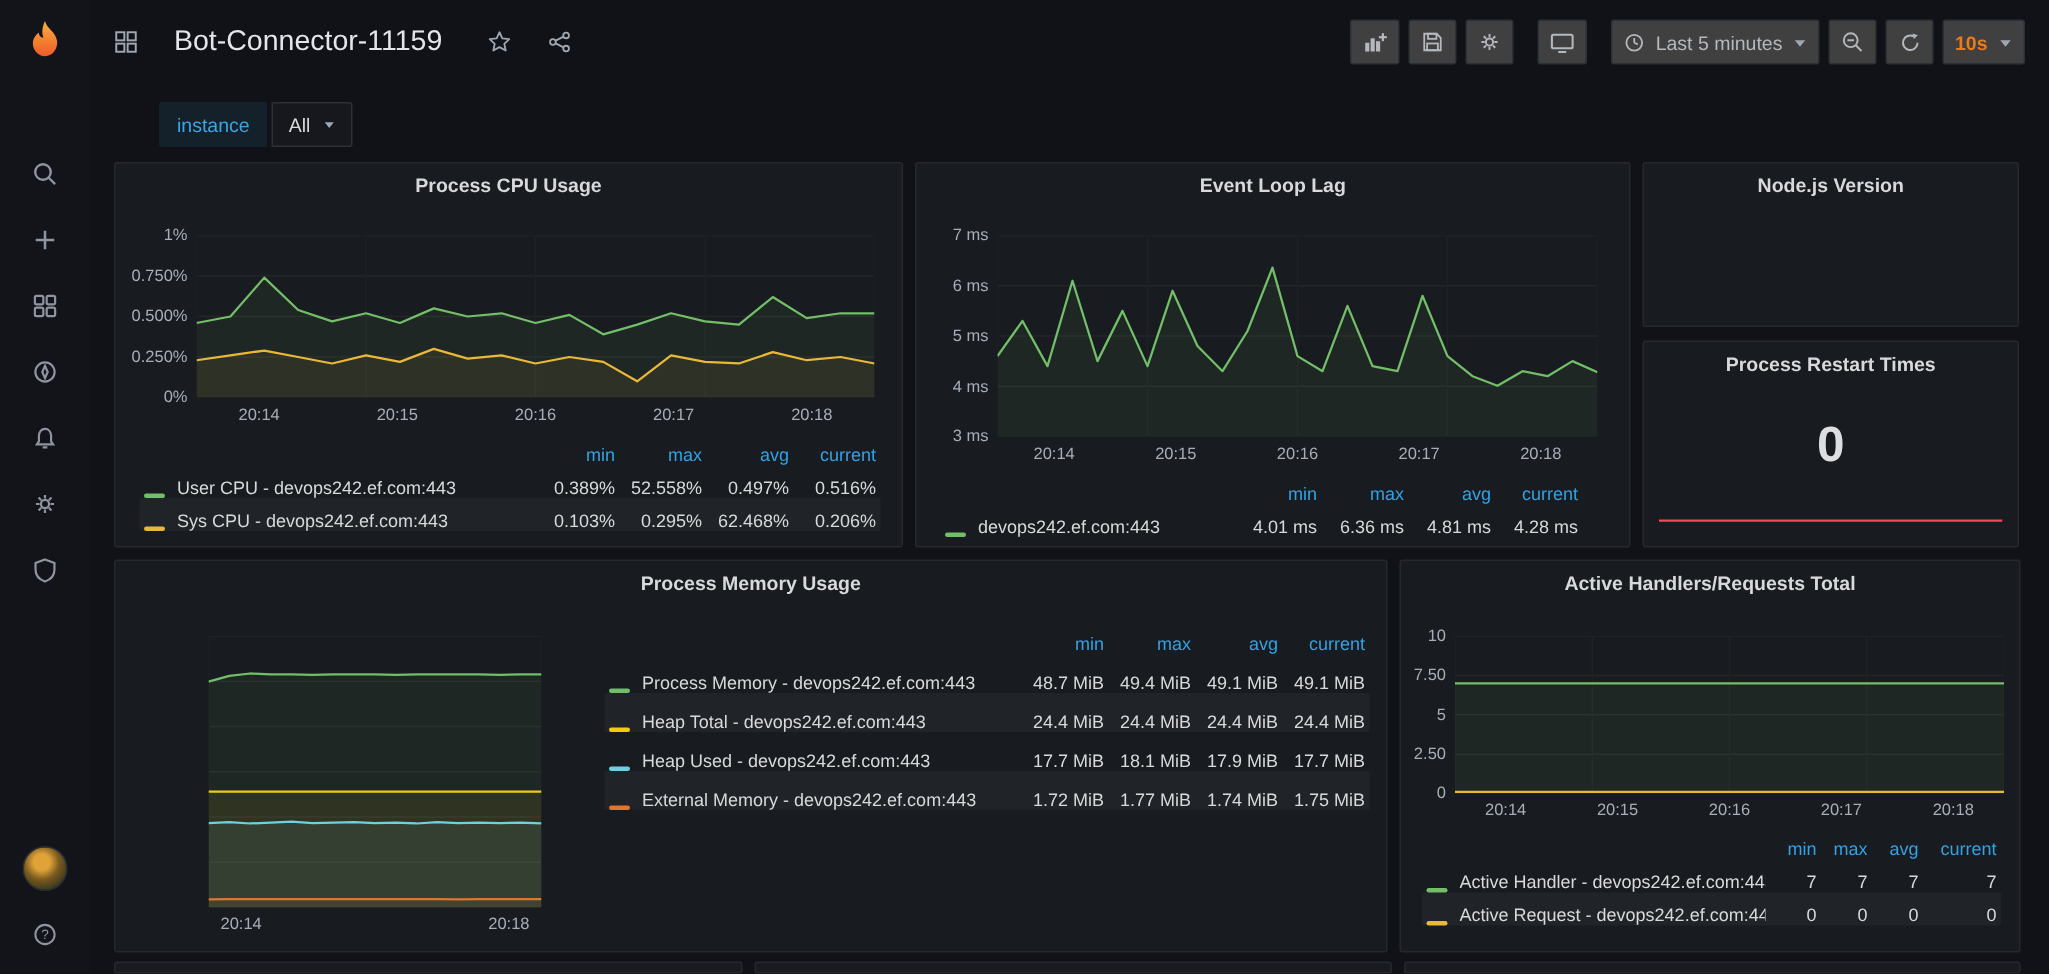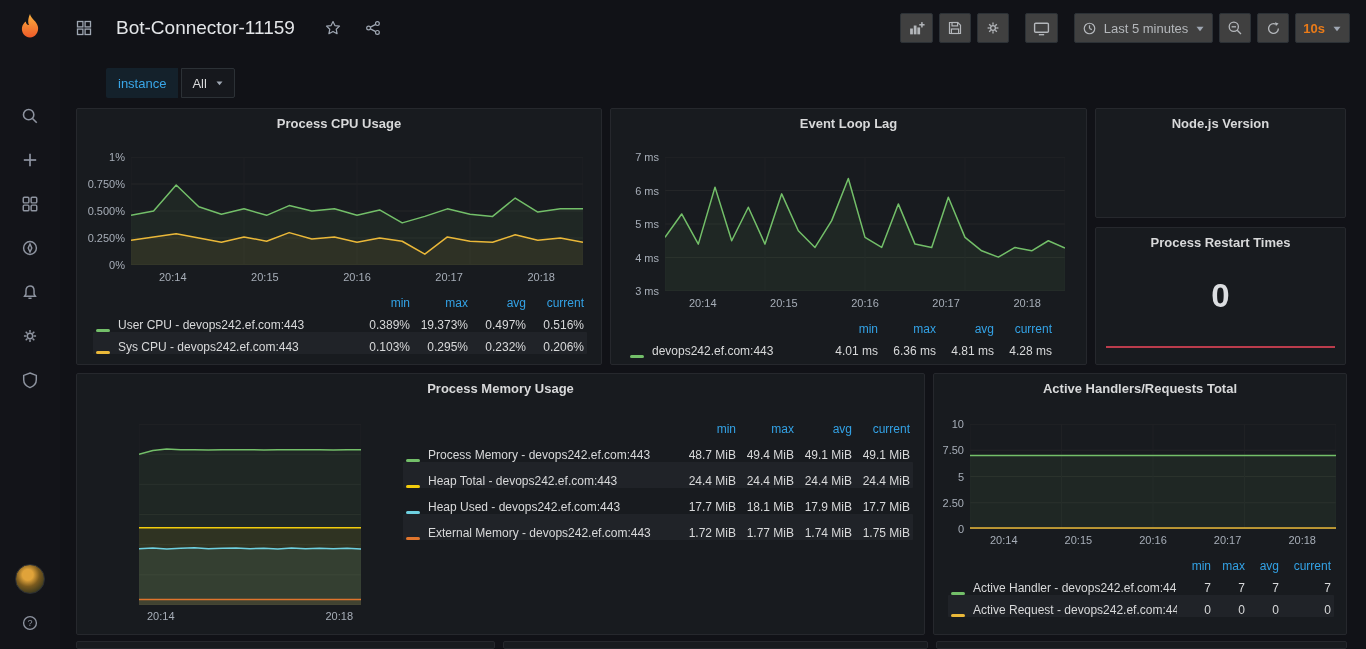--- a/index.html
+++ b/index.html
@@ -302,30 +302,30 @@
         <span class="lname"></span>
         <span class="lval">min</span>
         <span class="lval">max</span>
         <span class="lval">avg</span>
         <span class="lval">current</span>
       </div>
       <div class="lrow">
         <span class="marker" style="background: rgb(115, 191, 105);"></span>
         <span class="lname">User CPU - devops242.ef.com:443</span>
         <span class="lval">0.389%</span>
-        <span class="lval">19.373%</span>
+        <span class="lval">52.558%</span>
         <span class="lval">0.497%</span>
         <span class="lval">0.516%</span>
       </div>
       <div class="lrow alt">
         <span class="marker" style="background: rgb(234, 184, 57);"></span>
         <span class="lname">Sys CPU - devops242.ef.com:443</span>
         <span class="lval">0.103%</span>
         <span class="lval">0.295%</span>
-        <span class="lval">0.232%</span>
+        <span class="lval">62.468%</span>
         <span class="lval">0.206%</span>
       </div>
     </div>
   </section>
 
   <section class="panel" style="left:610px; top:108px; width:477px; height:257px;">
     <div class="panel-title">Event Loop Lag</div>
     <div class="ylabels" style="left:0; width:48px; top:48px; height:134px;">
       <span style="top:0%">7 ms</span>
       <span style="top:25%">6 ms</span>

